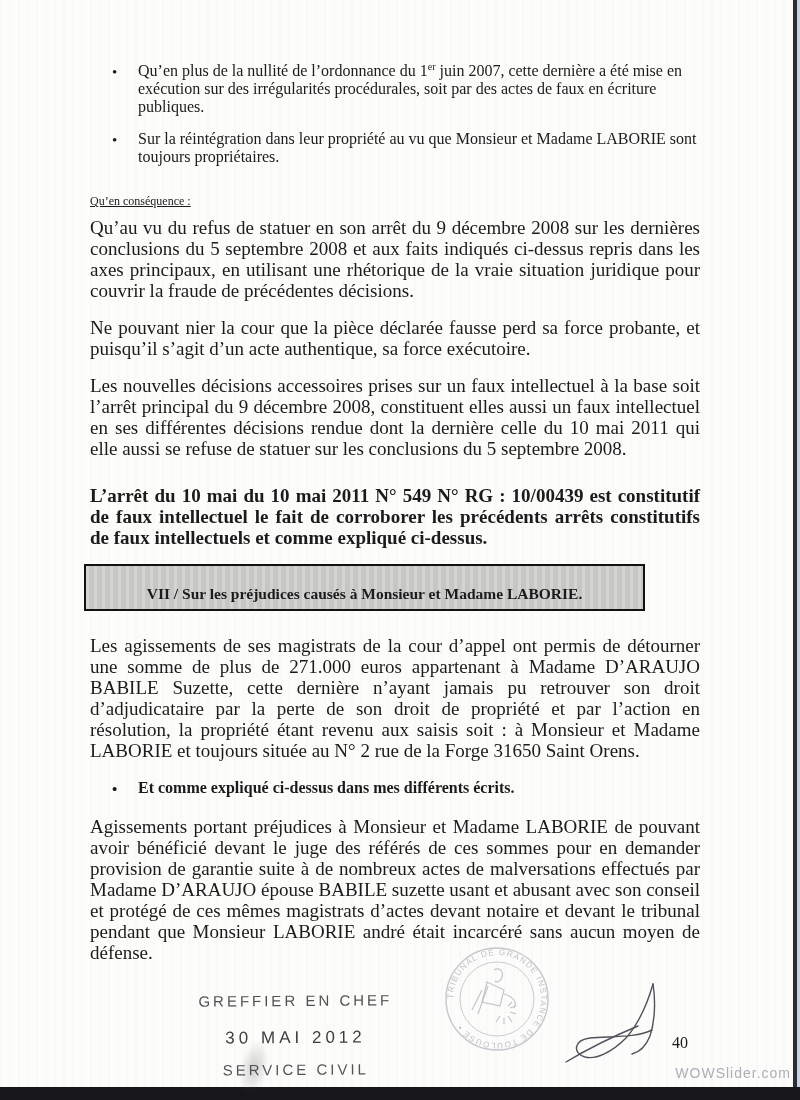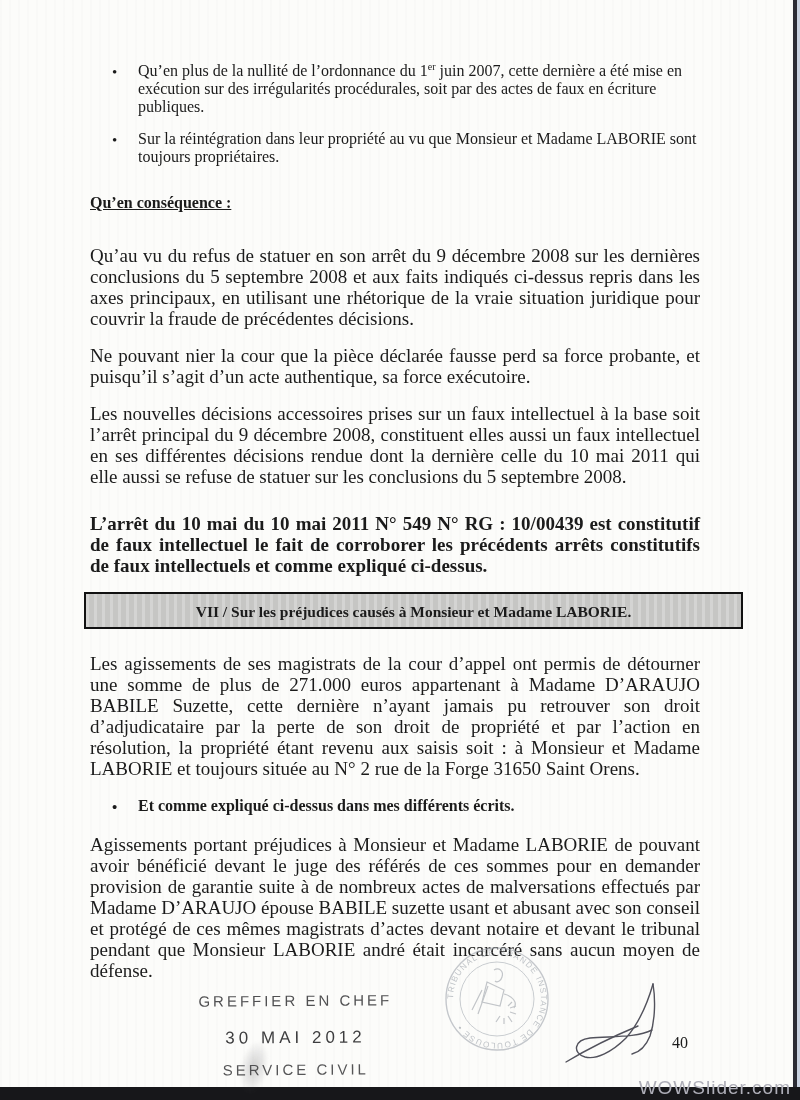--- a/index.html
+++ b/index.html
@@ -8,45 +8,45 @@
     background:#fcfcfa;
     background-image:repeating-linear-gradient(90deg, rgba(60,60,70,0.014) 0 2px, transparent 2px 9px);
     font-family:"Liberation Serif","DejaVu Serif",serif;
     color:#1b1b1b;
   }
   
   .edge-right-outer{position:absolute;top:0;right:0;width:3px;height:100%;background:#c9d2e0;}
   .edge-right-dark{position:absolute;top:0;right:3px;width:4px;height:100%;background:#2c2c34;}
   .bottom-bar{position:absolute;left:0;bottom:0;width:100%;height:13px;background:#17171a;}
   .watermark{
-    position:absolute;right:9px;bottom:1px;z-index:5;
+    position:absolute;right:9px;bottom:19px;z-index:5;
     font-family:"Liberation Sans","DejaVu Sans",sans-serif;
-    font-size:19px;color:#aeaeb8;letter-spacing:1px;
+    font-size:14px;color:#aeaeb8;letter-spacing:1px;
   }
   
   .content{position:absolute;left:90px;top:62px;width:610px;}
   .para{
     margin:0 0 16px; font-size:19px; line-height:21px;
     text-align:justify;
   }
   .bullet-row{display:flex;margin:0 0 14px;padding-left:22px;}
   .bullet-row .dot{width:26px;flex:0 0 26px;font-size:15px;line-height:21px;}
   .bullet-row .btext{flex:1;}
   .bold{font-weight:bold;}
   .h-underline{
-    margin:28px 0 33px; font-size:16px; font-weight:bold;
+    margin:28px 0 8px; font-size:12px; font-weight:normal;
     text-decoration:underline;
   }
   sup{font-size:10px;line-height:0;margin-top:10px;}
   .section-box{
-    margin:14px 0 24px; margin-left:-6px; width:659px; box-sizing:border-box;
+    margin:14px 0 24px; margin-left:-6px; width:561px; box-sizing:border-box;
     border:2px solid #111; background:#c6c6c4;
     background-image:repeating-linear-gradient(90deg, rgba(255,255,255,0.25) 0 3px, transparent 3px 8px);
     text-align:center; font-weight:bold; font-size:15.5px;
-    padding:9px 4px 6px;
+    padding:19px 4px 6px;
   }
   .spacer-bold{margin-top:26px;}
   
   .stamp{
     position:absolute;left:188px;top:992px;width:215px;z-index:4;
     font-family:"Liberation Sans","DejaVu Sans",sans-serif;
     color:#39393b;text-align:center;transform:rotate(-0.4deg);
   }
   .stamp .s1{font-size:15px;letter-spacing:3px;opacity:0.88;}
   .stamp .s2{font-size:17px;letter-spacing:4px;margin-top:19px;color:#2e2e30;opacity:0.92;}

